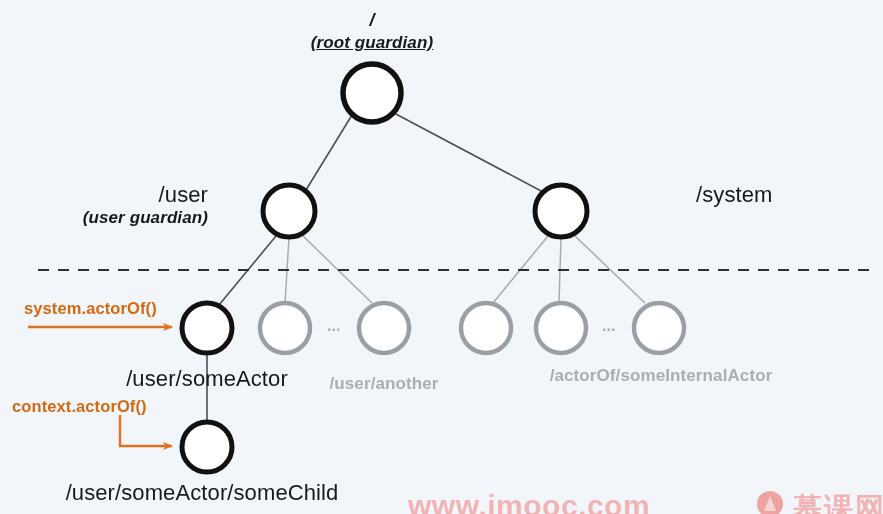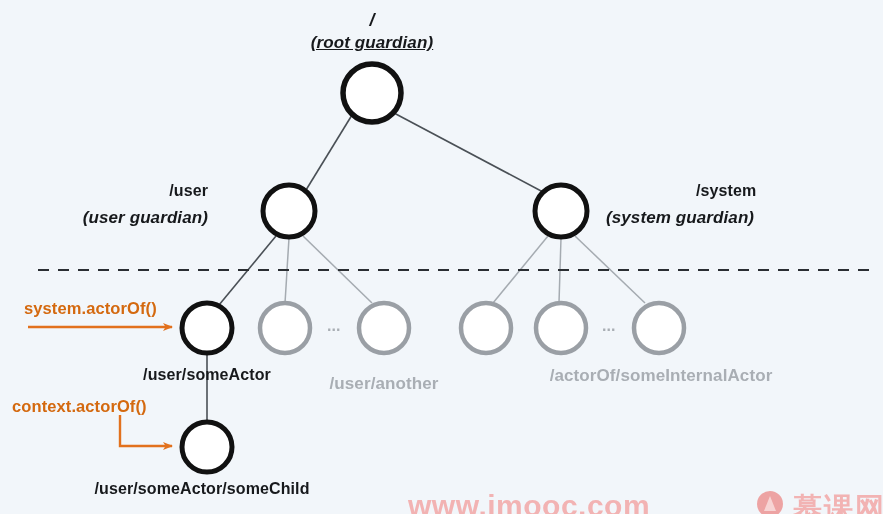--- a/index.html
+++ b/index.html
@@ -22,22 +22,22 @@
     top: 0;
     width: 883px;
     height: 514px;
   }
   .lbl {
     position: absolute;
     white-space: nowrap;
     line-height: 1.18;
   }
   .lbl-path {
-    font-size: 16px;
-    font-weight: bold;
+    font-size: 22px;
+    font-weight: normal;
     color: #17191c;
     letter-spacing: 0.1px;
   }
   .lbl-role {
     font-size: 17px;
     font-weight: bold;
     font-style: italic;
     color: #17191c;
     letter-spacing: 0.1px;
   }
@@ -151,21 +151,20 @@
     <polyline points="120,415 120,446 172,446" fill="none" stroke="#e2711d" stroke-width="2.4" marker-end="url(#arrow-orange)"></polyline>
   </svg>
 
   <div class="lbl lbl-root-slash center" style="left:342px; top:10px; width:60px;">/</div>
   <div class="lbl lbl-role center" style="left:282px; top:33px; width:180px;text-decoration:underline;">(root guardian)</div>
 
   <div class="lbl lbl-path right" style="left:40px; top:182px; width:168px;">/user</div>
   <div class="lbl lbl-role right" style="left:18px; top:208px; width:190px;">(user guardian)</div>
 
   <div class="lbl lbl-path" style="left:648px; top:182px;margin-left:48px;">/system</div>
-  <div class="lbl lbl-role" style="left:606px; top:208px;">(system guardian)</div>
 
   <div class="lbl lbl-path center" style="left:110px; top:366px; width:194px;">/user/someActor</div>
   <div class="lbl lbl-dim center" style="left:298px; top:366px; width:172px;margin-top:8px;">/user/another</div>
   <div class="lbl lbl-dim center" style="left:518px; top:366px; width:286px;">/actorOf/someInternalActor</div>
 
   <div class="lbl lbl-path center" style="left:52px; top:480px; width:300px;">/user/someActor/someChild</div>
 
   <div class="lbl lbl-dim" style="left:327px; top:317px; font-size:16px;">...</div>
   <div class="lbl lbl-dim" style="left:602px; top:317px; font-size:16px;">...</div>
 

